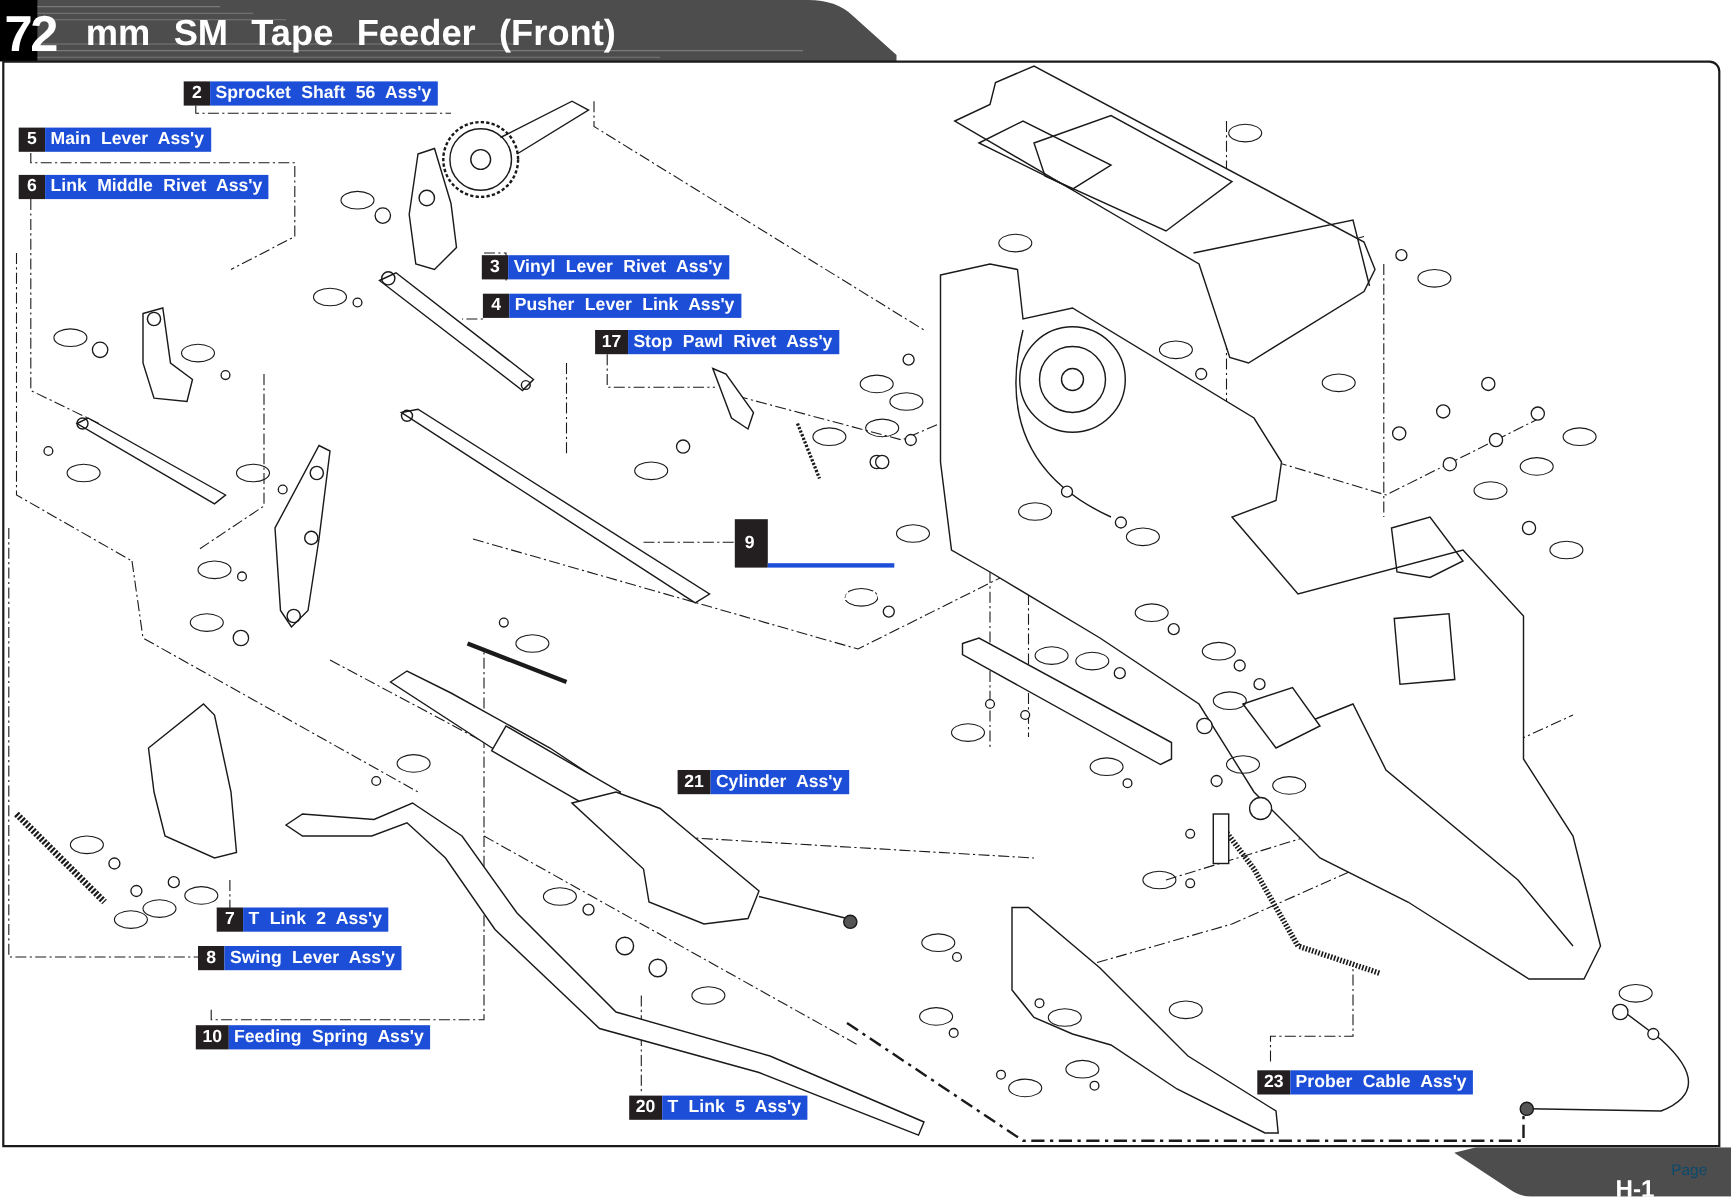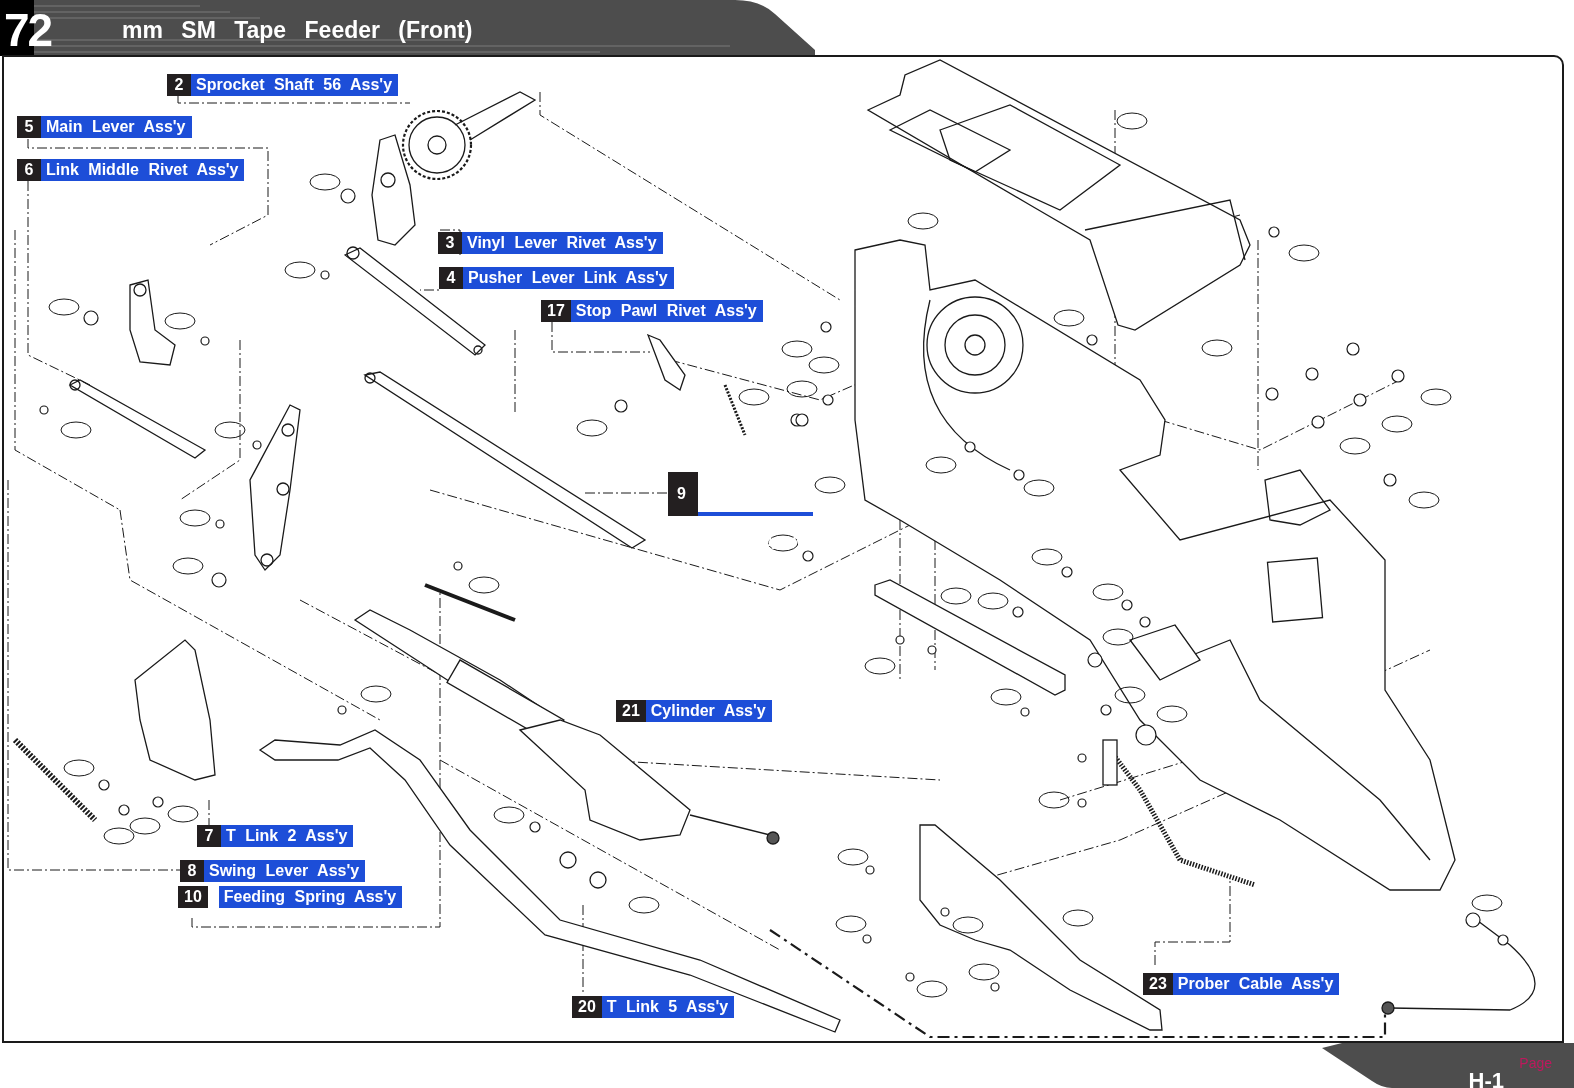--- a/index.html
+++ b/index.html
@@ -1,31 +1,31 @@
 <!DOCTYPE html>
 <html><head>
 <meta charset="utf-8">
 <style>
   html,body{margin:0;padding:0;background:#fff;}
   body{width:1574px;height:1088px;position:relative;overflow:hidden;font-family:"Liberation Sans",sans-serif;}
   .hdr{position:absolute;left:0;top:0;width:820px;height:56px;}
   .hdr svg{position:absolute;left:0;top:0;}
   .hdr-num{position:absolute;left:4px;top:2px;height:52px;color:#fff;font-weight:bold;font-size:46px;line-height:56px;letter-spacing:-2px;z-index:2;font-family:"Liberation Sans",sans-serif;text-align:center;}
-  .hdr-title{position:absolute;left:78px;top:10px;color:#fff;font-weight:bold;font-size:23px;line-height:40px;word-spacing:12px;z-index:2;margin-left:44px;}
+  .hdr-title{position:absolute;left:78px;top:10px;color:#fff;font-weight:bold;font-size:33px;line-height:40px;word-spacing:12px;z-index:2;}
   .frame{position:absolute;left:2px;top:55px;width:1562px;height:988px;border:2px solid #1a1a1a;border-radius:0 10px 0 0;box-sizing:border-box;}
   .art{position:absolute;left:0;top:0;}
   .lbl{position:absolute;display:flex;height:22px;font-weight:bold;font-size:16px;line-height:22px;color:#fff;white-space:nowrap;word-spacing:5px;}
   .lbl .n{background:#231f20;padding:0 6px;min-width:12px;text-align:center;}
   .lbl .t{background:#1d4ed8;padding:0 6px 0 5px;}
   .lbl.two{height:44px;line-height:20px;}
   .lbl.two .n{display:flex;align-items:center;padding:0 9px;}
   .lbl.two .t{padding:2px 8px;white-space:pre;margin-top:40px;}
   .foot{position:absolute;left:1322px;top:1043px;width:252px;height:45px;}
   .foot-page{position:absolute;right:70px;top:1048px;color:#fff;font-weight:bold;font-size:22px;margin-top:20px;}
-  .foot-word{position:absolute;right:22px;top:1055px;color:#be185d;font-size:14px;}
+  .foot-word{position:absolute;right:22px;top:1055px;color:#0c4a6e;font-size:14px;}
 </style>
 </head>
 <body>
 
 <div class="hdr">
   <svg width="820" height="56">
     <path d="M0 0 H735 Q760 0 775 14 L815 50 V56 H0 Z" fill="#4d4d4d"></path>
     <rect x="0" y="0" width="34" height="56" fill="#000"></rect>
     <g stroke="#7a7a7a" stroke-width="1">
       <line x1="34" y1="6" x2="200" y2="6"></line>
@@ -286,21 +286,21 @@
   <span class="t">Cylinder  Ass'y</span>
 </div>
 <div class="lbl" style="left:197px;top:825px;">
   <span class="n">7</span>
   <span class="t">T  Link  2  Ass'y</span>
 </div>
 <div class="lbl" style="left:180px;top:860px;">
   <span class="n">8</span>
   <span class="t">Swing  Lever  Ass'y</span>
 </div>
-<div class="lbl" style="left:178px;top:886px;gap:11px;">
+<div class="lbl" style="left:178px;top:932px;">
   <span class="n">10</span>
   <span class="t">Feeding  Spring  Ass'y</span>
 </div>
 <div class="lbl" style="left:572px;top:996px;">
   <span class="n">20</span>
   <span class="t">T  Link  5  Ass'y</span>
 </div>
 <div class="lbl" style="left:1143px;top:959px;margin-top:14px;">
   <span class="n">23</span>
   <span class="t">Prober  Cable  Ass'y</span>

